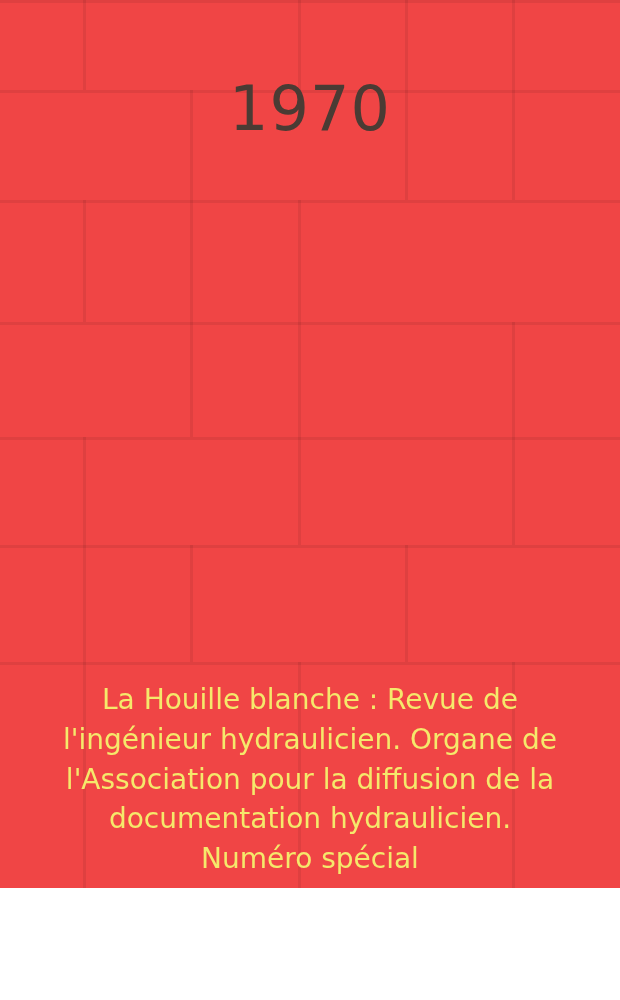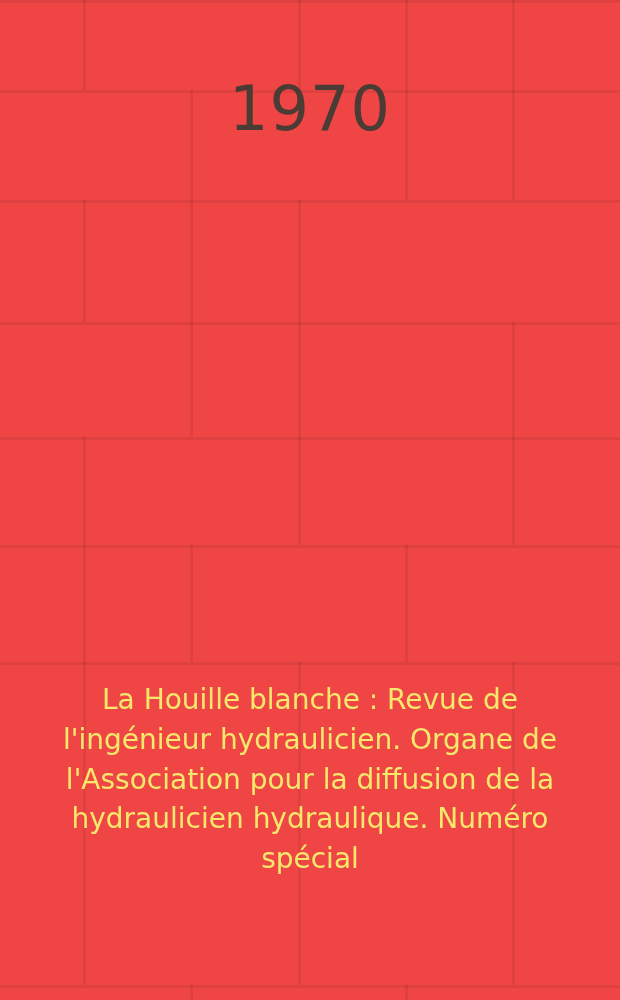--- a/index.html
+++ b/index.html
@@ -9,21 +9,21 @@
   body {
     width: 620px;
     height: 1000px;
     overflow: hidden;
     font-family: "DejaVu Sans", sans-serif;
   }
 
   .cover {
     position: relative;
     width: 620px;
-    height: 1000px;
+    height: 888px;
     background: #f04545;
     overflow: hidden;
   }
 
   
   .brick-layer {
     position: absolute;
     inset: 0;
     pointer-events: none;
   }
@@ -107,15 +107,15 @@
     <div class="vline" style="left:83px;  top:662px; height:323px;"></div>
     <div class="vline" style="left:298px; top:662px; height:323px;"></div>
     <div class="vline" style="left:512px; top:662px; height:323px;"></div>
 
     <div class="vline" style="left:190px; top:985px; height:15px;"></div>
     <div class="vline" style="left:405px; top:985px; height:15px;"></div>
   </div>
 
   <div class="year">1970</div>
 
-  <div class="title-block">La Houille blanche : Revue de l'ingénieur hydraulicien. Organe de l'Association pour la diffusion de la hydraulicien hydraulique. Numéro spécial</div>
+  <div class="title-block">La Houille blanche : Revue de l'ingénieur hydraulicien. Organe de l'Association pour la diffusion de la documentation hydraulicien. Numéro spécial</div>
 
 </div>
 
 </body></html>

